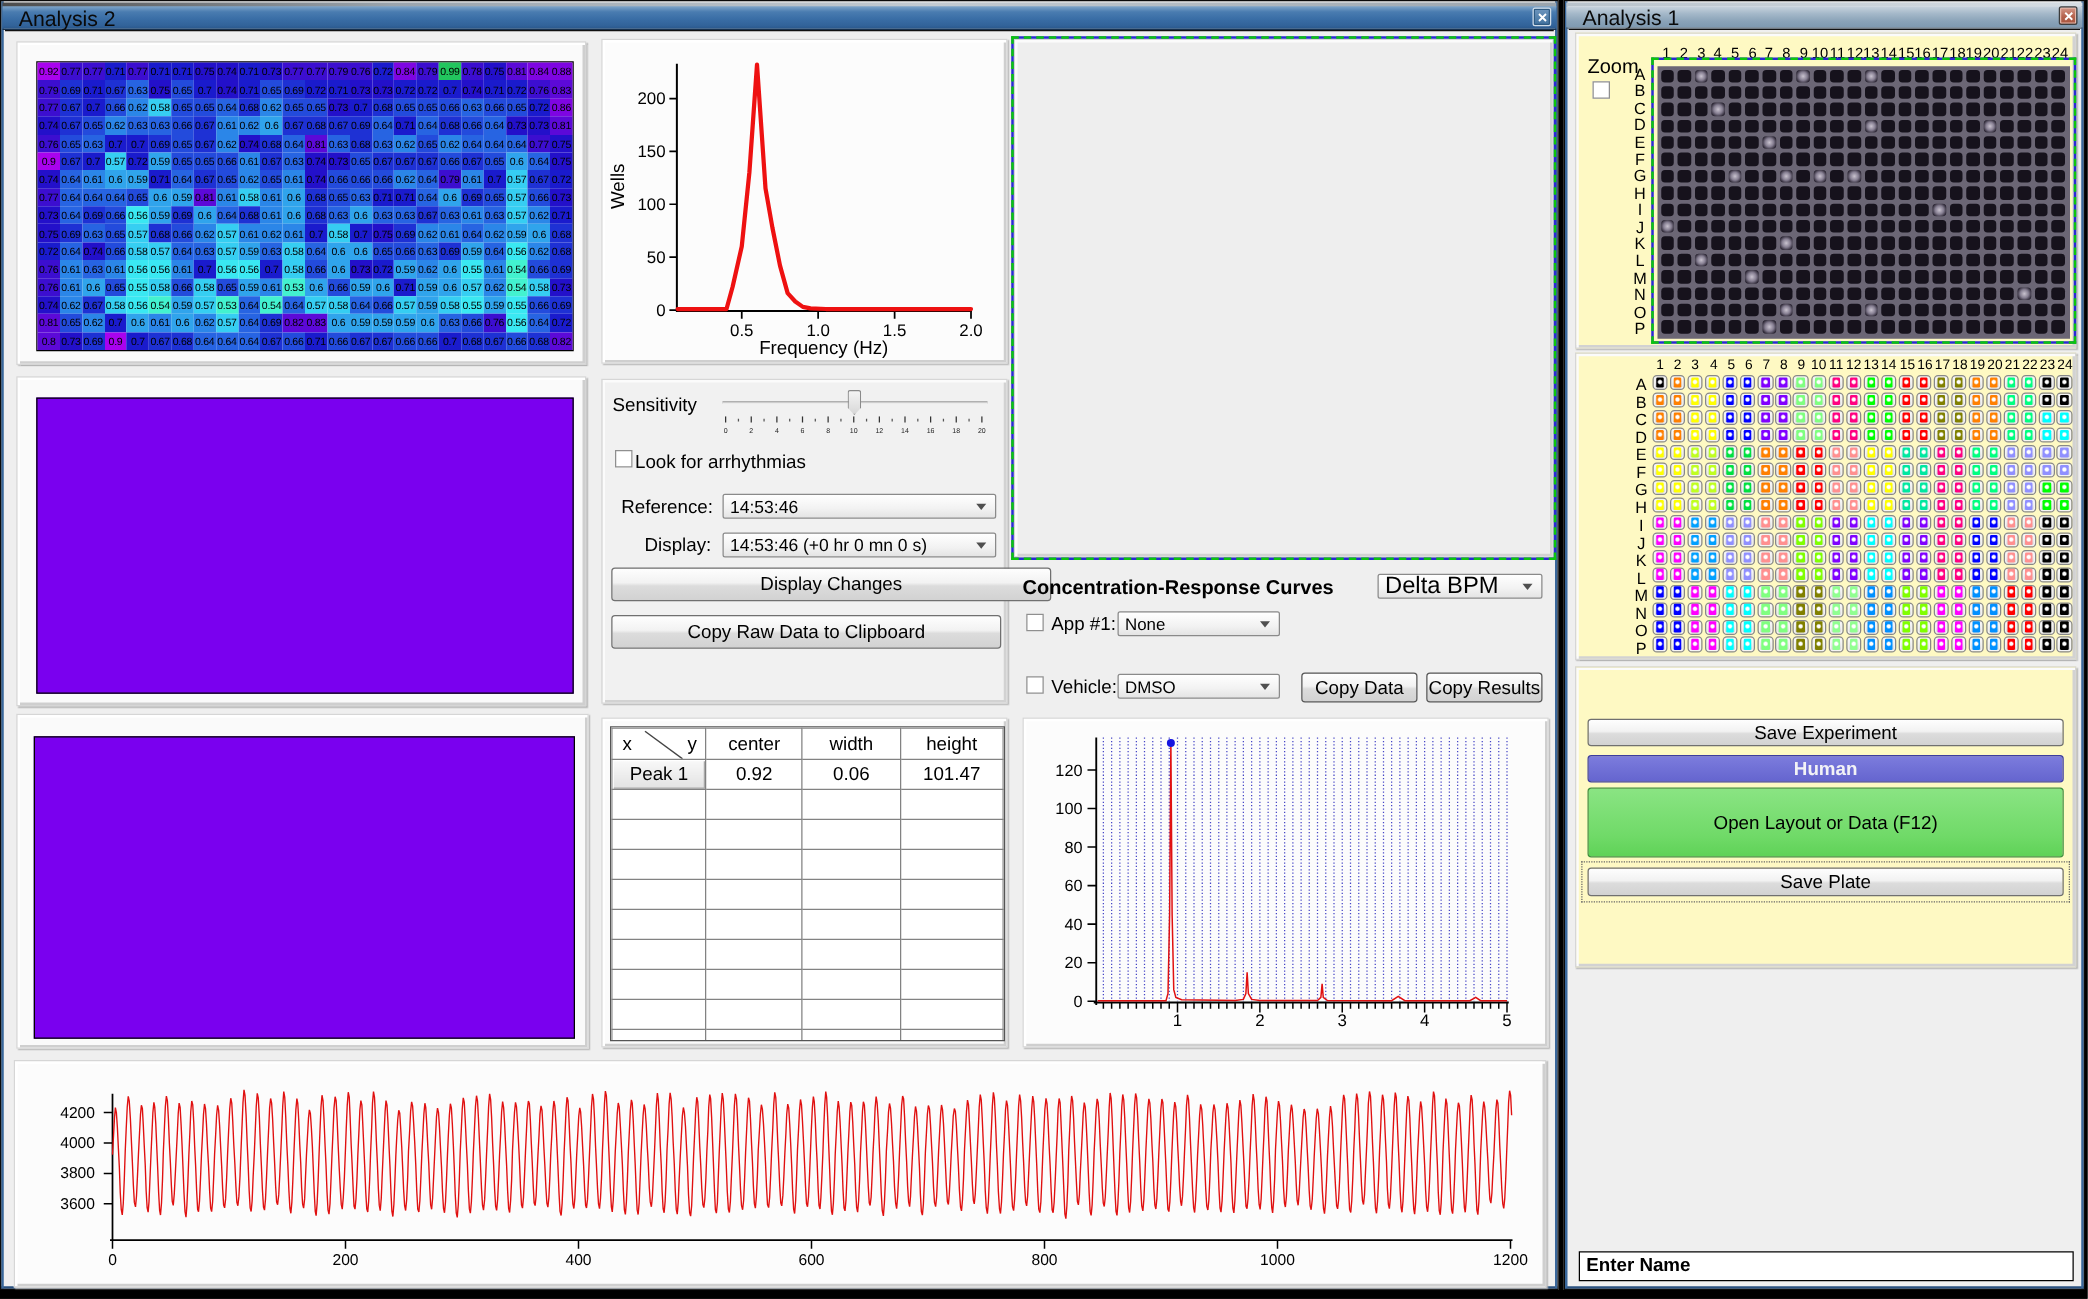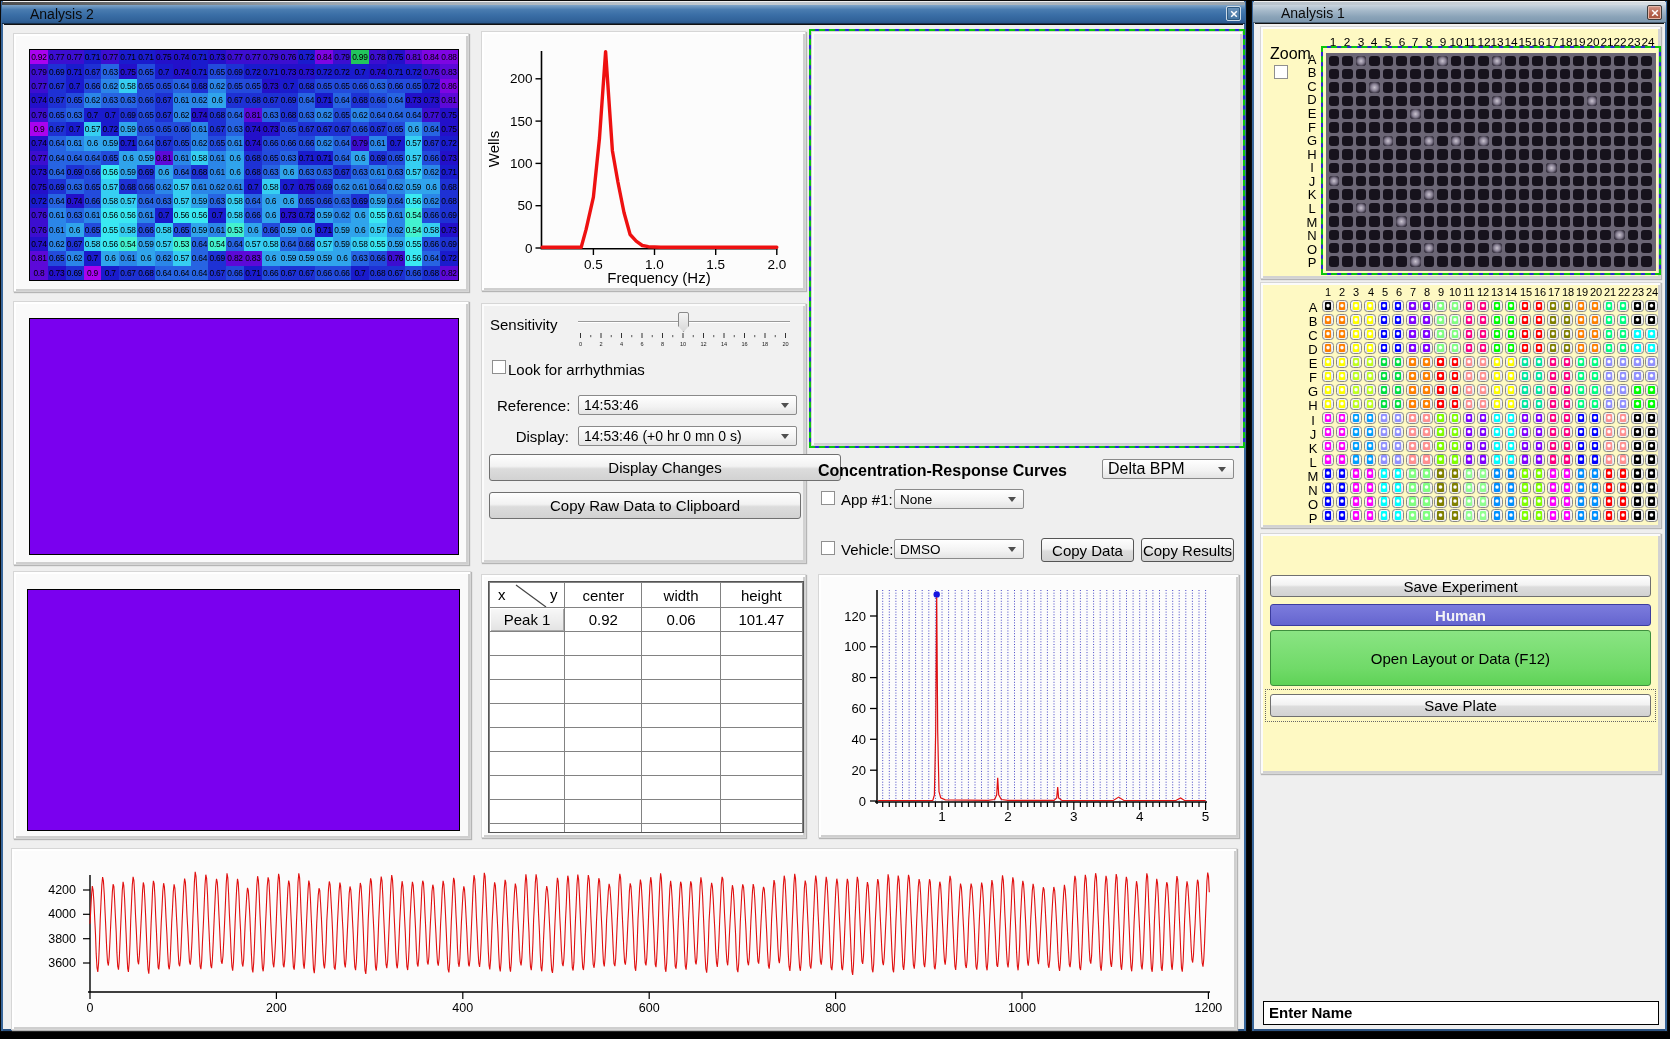--- a/index.html
+++ b/index.html
@@ -1,21 +1,21 @@
 <!DOCTYPE html>
 <html><head><meta charset="utf-8"><style>
 *{margin:0;padding:0;box-sizing:border-box}
 html,body{width:1670px;height:1039px;background:#000;overflow:hidden}
 body{font-family:"Liberation Sans",sans-serif;color:#000;position:relative}
 .ab{position:absolute}
 .win{position:absolute;background:#efefef;border:1px solid #0a0a0a;box-shadow:inset 2px 0 0 #39679b,inset -2px 0 0 #39679b,inset 0 -2px 0 #2a5180}
 .tb{position:absolute;left:1px;right:1px;top:1px;height:22px}
 .tbL{background:linear-gradient(180deg,#7fa5c9 0%,#4a7cb0 25%,#3a6ea6 55%,#32639a 85%,#2a588c 100%);border-bottom:1px solid #17304d}
 .tbR{background:linear-gradient(180deg,#c9d4de 0%,#a4b8c9 35%,#8aa3b8 70%,#7e99b0 100%);border-bottom:1px solid #4a5f73}
-.tbt{position:absolute;left:28px;top:3px;font-size:14px;color:#0a0a0a}
+.tbt{position:absolute;left:13px;top:3px;font-size:17px;color:#0a0a0a}
 .xb{position:absolute;top:4px;width:15px;height:15px;display:flex;align-items:center;justify-content:center}
 .panel{position:absolute;background:#fafafa;border:1px solid #d6d6d6;box-shadow:inset 2px 2px 0 #fff,inset -2px -2px 0 #cfcfcf,1px 1px 1px #b5b5b5}
 .gpanel{position:absolute;background:#fef9c3;border:1px solid #d6d6d6;box-shadow:inset 2px 2px 0 #fbfbfb,inset -2px -2px 0 #d2d2d2,1px 1px 1px #b5b5b5}
 .btn{position:absolute;background:linear-gradient(180deg,#fefefe 0%,#f2f2f2 45%,#dcdcdc 55%,#d2d2d2 100%);border:1px solid #707070;border-radius:3px;display:flex;align-items:center;justify-content:center;font-size:15px}
 .combo{position:absolute;background:linear-gradient(180deg,#ffffff,#f2f2f2 60%,#e4e4e4);border:1px solid #8a8a8a;border-radius:2px;font-size:14px;display:flex;align-items:center;padding-left:5px}
 .combo:after{content:"";position:absolute;right:7px;top:50%;margin-top:-2px;border:4.5px solid transparent;border-top:5.5px solid #4f4f4f;border-bottom:none}
 .cb{position:absolute;width:14px;height:14px;background:#fff;border:1px solid #8f8f8f}
 .lbl{position:absolute;font-size:15px;white-space:nowrap}
 .hm{position:absolute;left:15px;top:15px;width:430px;height:232px;border:1px solid #000;display:grid;grid-template-columns:repeat(24,1fr);grid-template-rows:repeat(16,1fr)}
 .hm b{font-weight:normal;font-size:8.4px;letter-spacing:-0.2px;display:flex;align-items:center;justify-content:center;color:#000;overflow:hidden}
@@ -634,21 +634,21 @@
       </tbody>
         </table>
     </div>
   </div>
 
   <div class="gpanel" style="left:810px;top:30px;width:432px;height:415px;background:#eeeeee"></div>
   <div class="dashB" style="left:808px;top:28px;width:436px;height:419px"></div>
   <div class="dashG" style="left:808px;top:28px;width:436px;height:419px"></div>
 
   <span class="ab" style="left:817px;top:461px;font-size:16px;font-weight:bold">Concentration-Response Curves</span>
-  <div class="combo" style="left:1101px;top:458px;width:132px;height:20px;font-size:16px">Delta BPM</div>
+  <div class="combo" style="left:1101px;top:458px;width:132px;height:20px;font-size:19px">Delta BPM</div>
   <div class="cb" style="left:820px;top:490px"></div>
   <span class="lbl" style="left:840px;top:490px">App #1:</span>
   <div class="combo" style="left:893px;top:488px;width:130px;height:20px;font-size:13.5px">None</div>
   <div class="cb" style="left:820px;top:540px"></div>
   <span class="lbl" style="left:840px;top:540px">Vehicle:</span>
   <div class="combo" style="left:893px;top:538px;width:130px;height:20px;font-size:13.5px">DMSO</div>
   <div class="btn" style="left:1040px;top:537px;width:93px;height:24px;border-color:#555">Copy Data</div>
   <div class="btn" style="left:1140px;top:537px;width:93px;height:24px;border-color:#555">Copy Results</div>
 
   <div class="panel" style="left:817px;top:573px;width:421px;height:264px;background:#fcfcfc">

